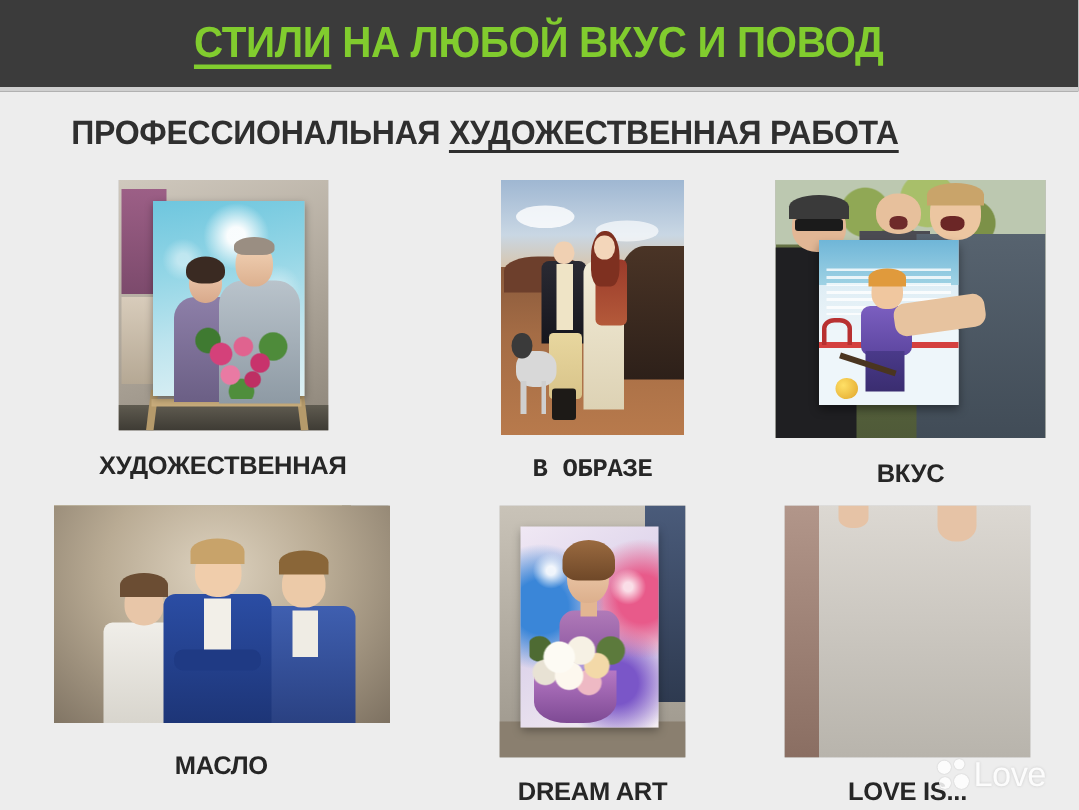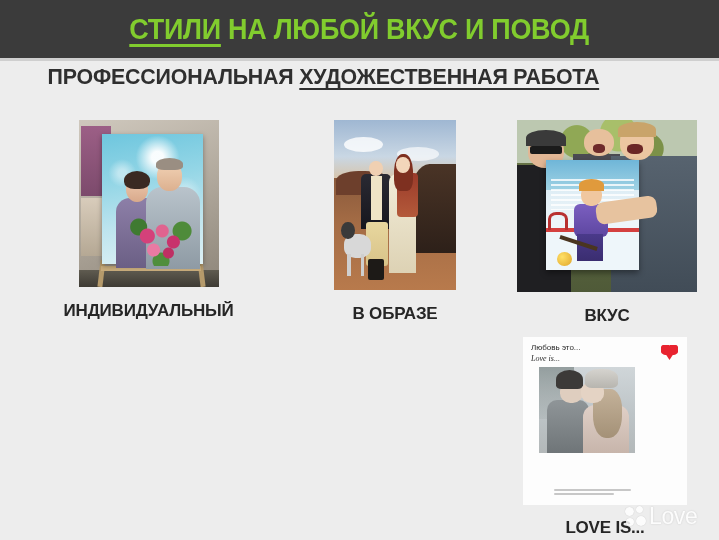--- a/index.html
+++ b/index.html
@@ -51,21 +51,21 @@
     text-underline-offset: 5px;
   }
 
   
   .subtitle-wrap {
     position: absolute;
     left: 0; top: 64px;
     width: 646px;
     height: 50px;
     display: flex;
-    align-items: flex-start;
+    align-items: center;
     justify-content: center;
     background: #ededed;
   }
   .subtitle {
     font-size: 22.5px;
     font-weight: 700;
     color: #2f2f2f;
     white-space: nowrap;
     letter-spacing: -0.2px;
     transform: scaleX(0.95);
@@ -98,21 +98,21 @@
     font-size: 17px;
     font-weight: 700;
     color: #262626;
     white-space: nowrap;
     letter-spacing: -0.2px;
     line-height: 1;
   }
 
   
   .cell-1 { left: 36px;  top: 8px;  width: 225px; }
-  .cell-2 { left: 305px; top: 8px;  width: 180px; }
+  .cell-2 { left: 305px; top: 8px;  width: 180px; font-family: Liberation Mono, monospace; }
   .cell-3 { left: 512px; top: 8px;  width: 190px; }
   .cell-1 .thumb { width: 140px; height: 167px; }
   .cell-2 .thumb { width: 122px; height: 170px; }
   .cell-3 .thumb { width: 180px; height: 172px; }
   .cell-1 .caption, .cell-2 .caption, .cell-3 .caption { margin-top: 15px; }
 
   
   .cell-4 { left: 15px;  top: 225px; width: 265px; }
   .cell-5 { left: 305px; top: 225px; width: 180px; }
   .cell-6 { left: 505px; top: 225px; width: 200px; }
@@ -432,21 +432,21 @@
       <div class="layer t1-canvas">
         <div class="layer t1-body-w"></div>
         <div class="layer t1-body-m"></div>
         <div class="layer t1-head-w"></div>
         <div class="layer t1-hair-w"></div>
         <div class="layer t1-head-m"></div>
         <div class="layer t1-hair-m"></div>
         <div class="layer t1-bouquet"></div>
       </div>
     </div>
-    <div class="caption">ИНДИВИДУАЛЬНЫЙ</div>
+    <div class="caption">ХУДОЖЕСТВЕННАЯ</div>
   </div>
 
   <div class="cell cell-2">
     <div class="thumb">
       <div class="t2-wall"></div>
       <div class="layer t2-wall2"></div>
       <div class="t2-frame">
         <div class="t2-sky"></div>
         <div class="layer t2-cloud1"></div>
         <div class="layer t2-cloud2"></div>
@@ -498,49 +498,67 @@
         <div class="layer t3-p-head"></div>
         <div class="layer t3-p-hair"></div>
         <div class="layer t3-p-stick"></div>
         <div class="layer t3-p-ball"></div>
       </div>
       <div class="layer t3-arm"></div>
     </div>
     <div class="caption">ВКУС</div>
   </div>
 
-
+  <div class="cell cell-4">
+    <div class="thumb">
+      <div class="t4-wall"></div>
+      <div class="layer t4-wallR"></div>
+      <div class="layer t4-stand"></div>
+      <div class="t4-frame">
+        <div class="t4-can"></div>
+        <div class="layer t4-boy-b"></div>
+        <div class="layer t4-boy-h"></div>
+        <div class="layer t4-boy-hair"></div>
+        <div class="layer t4-son-b"></div>
+        <div class="layer t4-son-sh"></div>
+        <div class="layer t4-son-h"></div>
+        <div class="layer t4-son-hair"></div>
+        <div class="layer t4-dad-b"></div>
+        <div class="layer t4-dad-sh"></div>
+        <div class="layer t4-dad-arm"></div>
+        <div class="layer t4-dad-h"></div>
+        <div class="layer t4-dad-hair"></div>
+      </div>
+    </div>
+    <div class="caption">МАСЛО</div>
+  </div>
+
+  <div class="cell cell-5">
+    <div class="thumb">
+      <div class="t5-room"></div>
+      <div class="layer t5-roomR"></div>
+      <div class="layer t5-shelf"></div>
+      <div class="layer t5-canvas">
+        <div class="layer t5-shoul"></div>
+        <div class="layer t5-neck"></div>
+        <div class="layer t5-head"></div>
+        <div class="layer t5-hair"></div>
+        <div class="layer t5-wrap2"></div>
+        <div class="layer t5-bq"></div>
+      </div>
+    </div>
+    <div class="caption">DREAM ART</div>
+  </div>
 
   <div class="cell cell-6">
     <div class="thumb">
       <div class="t6-room"></div>
       <div class="layer t6-roomL"></div>
       <div class="layer t6-hand1"></div>
       <div class="layer t6-hand2"></div>
-      <div class="t6-frame">
-        <div class="t6-inner">
-          <div class="t6-ru">Любовь это...</div>
-          <div class="t6-en">Love is...</div>
-          <div class="t6-heart"></div>
-          <div class="t6-photo">
-            <div class="t6-trees"></div>
-            <div class="layer t6-m-body"></div>
-            <div class="layer t6-w-body"></div>
-            <div class="layer t6-w-hair"></div>
-            <div class="layer t6-m-face"></div>
-            <div class="layer t6-m-hair"></div>
-            <div class="layer t6-w-face"></div>
-            <div class="layer t6-w-hat"></div>
-          </div>
-          <div class="t6-cap">
-            <div class="t6-cap-l a"></div>
-            <div class="t6-cap-l b"></div>
-          </div>
-        </div>
-      </div>
     </div>
     <div class="caption">LOVE IS...</div>
   </div>
 
 </div>
 
 <div class="watermark">
   <div class="wm-mark">
     <i class="d1"></i>
       <i class="d2"></i>

